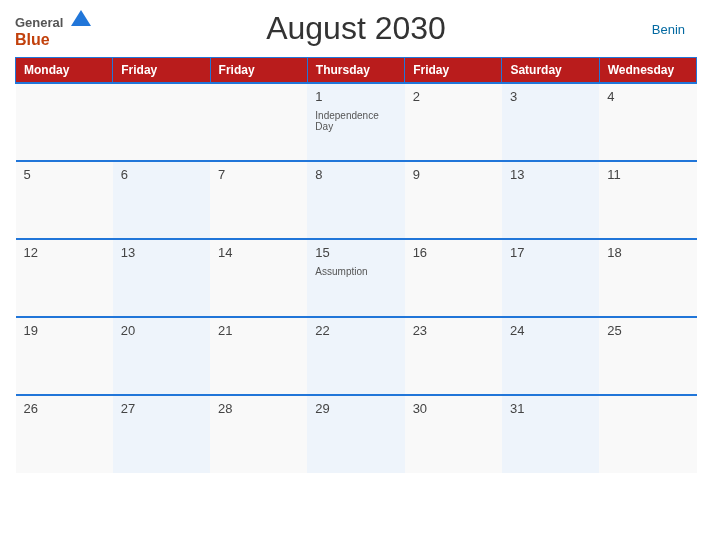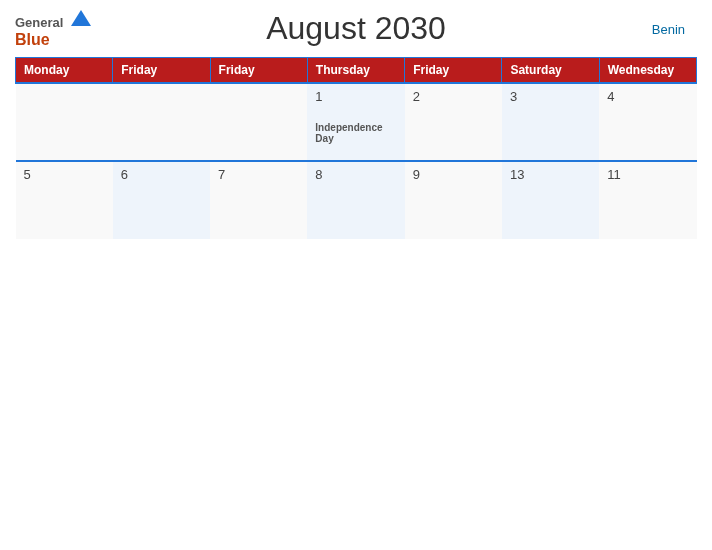--- a/index.html
+++ b/index.html
@@ -90,22 +90,21 @@
     }
     .day-number {
       font-size: 13px;
       color: #444;
       display: block;
     }
     .holiday-label {
       font-size: 10px;
       color: #555;
       display: block;
-      margin-top: 18px;
-      font-weight: bold;
+      margin-top: 6px;
     }
     .empty-cell {
       background: #f9f9f9 !important;
     }
   </style>
 </head>
 <body>
 
 <div class="calendar">
   <div class="header">
@@ -170,15 +169,83 @@
           <td>
             <span class="day-number">9</span>
           </td>
           <td>
             <span class="day-number">13</span>
           </td>
           <td>
             <span class="day-number">11</span>
           </td>
         </tr>
+        <tr>
+          <td>
+            <span class="day-number">12</span>
+          </td>
+          <td>
+            <span class="day-number">13</span>
+          </td>
+          <td>
+            <span class="day-number">14</span>
+          </td>
+          <td>
+            <span class="day-number">15</span>
+            <span class="holiday-label">Assumption</span>
+          </td>
+          <td>
+            <span class="day-number">16</span>
+          </td>
+          <td>
+            <span class="day-number">17</span>
+          </td>
+          <td>
+            <span class="day-number">18</span>
+          </td>
+        </tr>
+        <tr>
+          <td>
+            <span class="day-number">19</span>
+          </td>
+          <td>
+            <span class="day-number">20</span>
+          </td>
+          <td>
+            <span class="day-number">21</span>
+          </td>
+          <td>
+            <span class="day-number">22</span>
+          </td>
+          <td>
+            <span class="day-number">23</span>
+          </td>
+          <td>
+            <span class="day-number">24</span>
+          </td>
+          <td>
+            <span class="day-number">25</span>
+          </td>
+        </tr>
+        <tr>
+          <td>
+            <span class="day-number">26</span>
+          </td>
+          <td>
+            <span class="day-number">27</span>
+          </td>
+          <td>
+            <span class="day-number">28</span>
+          </td>
+          <td>
+            <span class="day-number">29</span>
+          </td>
+          <td>
+            <span class="day-number">30</span>
+          </td>
+          <td>
+            <span class="day-number">31</span>
+          </td>
+          <td class="empty-cell"></td>
+        </tr>
       </tbody>
   </table>
 </div>
 
 </body></html>

